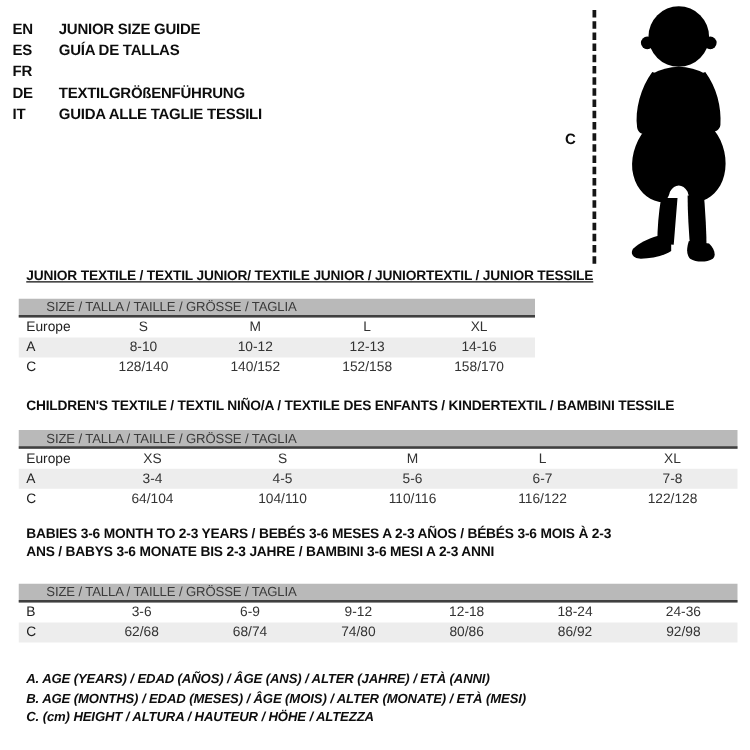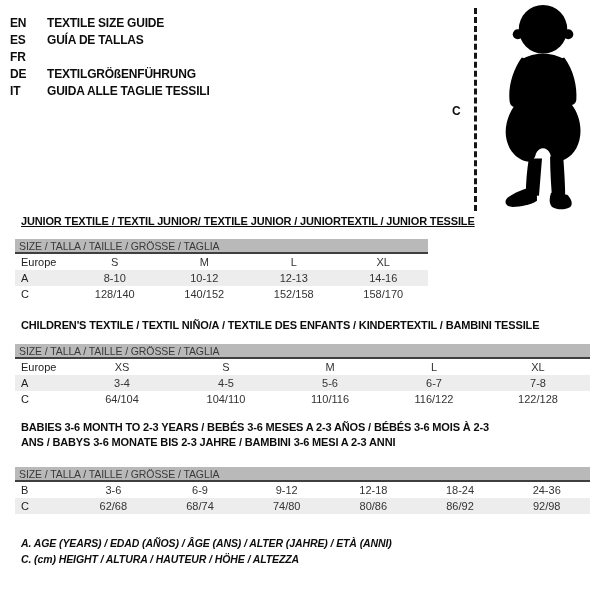--- a/index.html
+++ b/index.html
@@ -29,39 +29,39 @@
   #t2-title { top:318px; width:575px; }
   #t3-title { top:420px; width:478px; }
 
   
   .size-table { position:absolute; left:15px; }
   #t1-table { top:239px; width:413px; }
   #t2-table { top:344px; width:575px; }
   #t3-table { top:467px; width:575px; }
   .bar {
     height:15px; background:#b9b9b9; border-bottom:2px solid #3f3f3f;
-    display:flex; align-items:center; padding-left:4px;
+    display:flex; align-items:center; padding-left:22px;
     font-size:10.5px; color:#3a3a3a; letter-spacing:-0.1px;
   }
   .trow { display:flex; align-items:center; height:16px; font-size:11px; color:#333; }
   .trow.alt { background:#ededed; }
   .tlabel { width:55px; padding-left:6px; color:#222; }
   .tcell { flex:1; text-align:center; }
 
   
   .notes { position:absolute; left:21px; top:536px;font-style:italic; }
   .note { font-weight:bold; font-size:10.5px; line-height:15.5px; color:#0d0d0d; letter-spacing:-0.1px; }
 </style>
 </head>
 <body>
 
 <div class="langs">
   <div class="lang-row">
     <span class="lang-code">EN</span>
-    <span>TEXTILE SIZE GUIDE</span>
+    <span>JUNIOR SIZE GUIDE</span>
   </div>
   <div class="lang-row">
     <span class="lang-code">ES</span>
     <span>GUÍA DE TALLAS</span>
   </div>
   <div class="lang-row">
     <span class="lang-code">FR</span>
   </div>
   <div class="lang-row">
     <span class="lang-code">DE</span>
@@ -172,14 +172,15 @@
         <span class="tcell">74/80</span>
         <span class="tcell">80/86</span>
         <span class="tcell">86/92</span>
         <span class="tcell">92/98</span>
       </div>
     </div>
 </div>
 
 <div class="notes">
   <div class="note">A. AGE (YEARS) / EDAD (AÑOS) / ÂGE (ANS) / ALTER (JAHRE) / ETÀ (ANNI)</div>
+  <div class="note">B. AGE (MONTHS) / EDAD (MESES) / ÂGE (MOIS) / ALTER (MONATE) / ETÀ (MESI)</div>
   <div class="note">C. (cm) HEIGHT / ALTURA / HAUTEUR / HÖHE / ALTEZZA</div>
 </div>
 
 </body></html>

